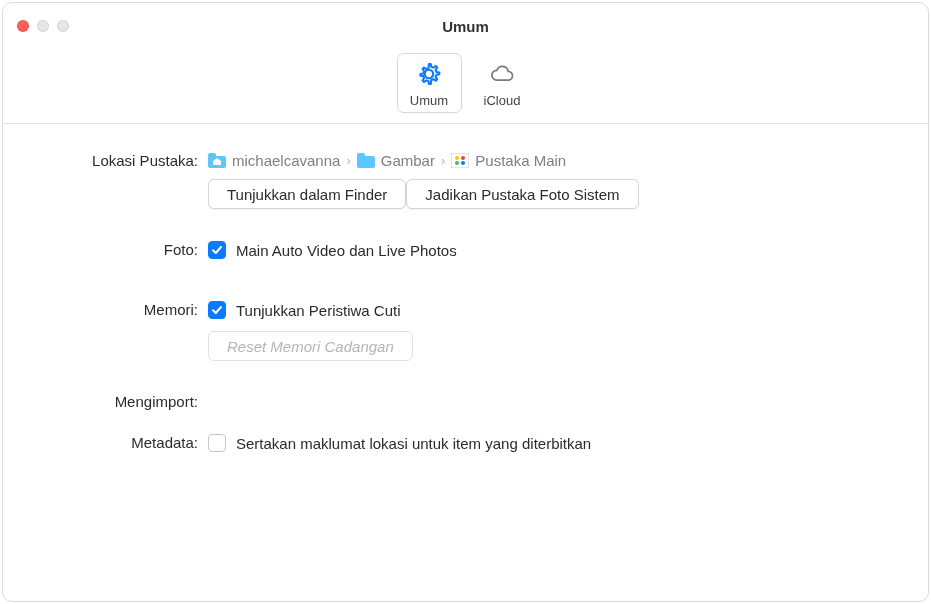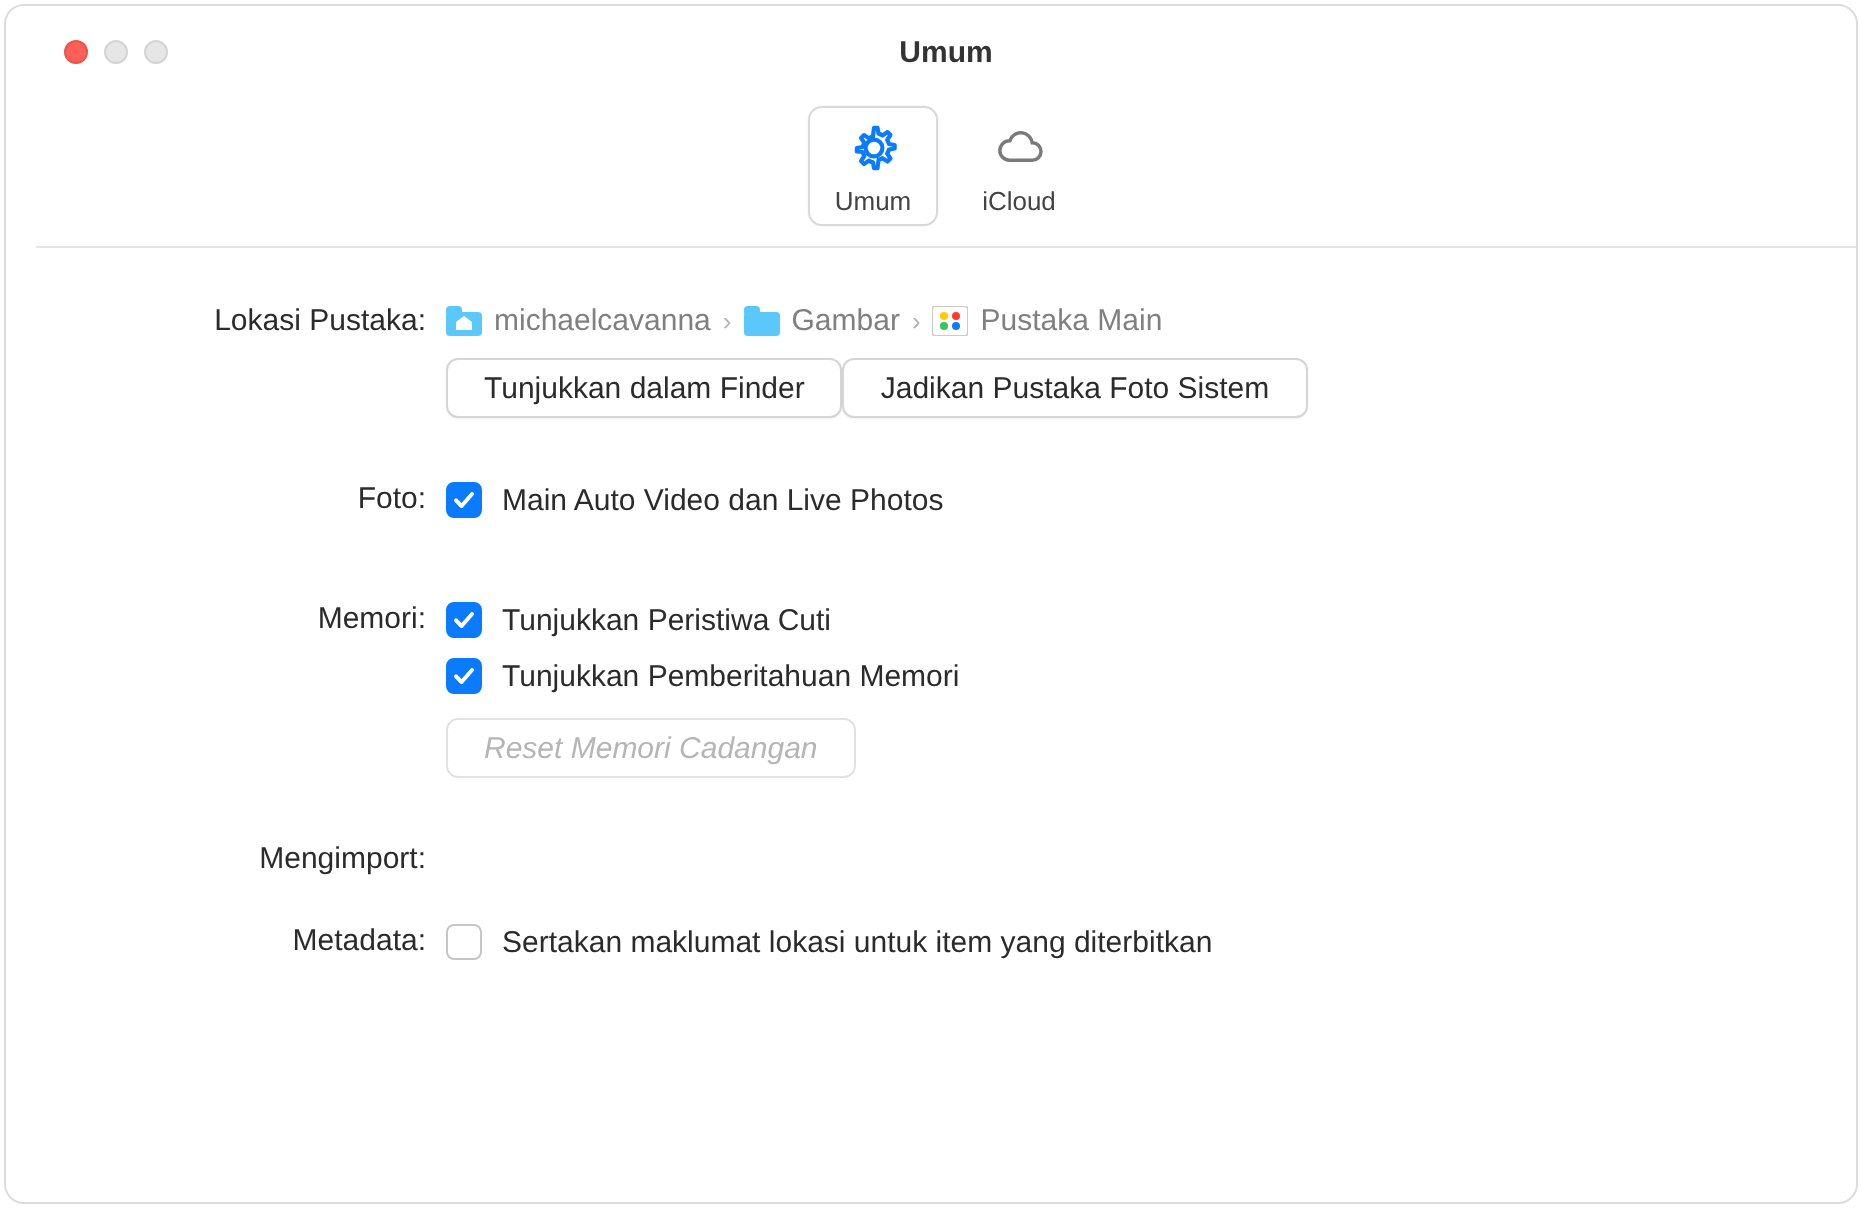--- a/index.html
+++ b/index.html
@@ -17,21 +17,20 @@
   .window {
     width: 927px;
     height: 600px;
     margin: 2px;
     border: 1px solid #dcdcdc;
     border-radius: 10px;
     background: #fff;
     display: flex;
     flex-direction: column;
     overflow: hidden;
-    padding-left: 15px;
   }
   .titlebar {
     height: 46px;
     display: flex;
     align-items: center;
     position: relative;
     border-top-left-radius: 10px;
     border-top-right-radius: 10px;
   }
   .traffic-lights {
@@ -279,28 +278,20 @@
       <div class="label-col">Memori:</div>
       <div class="field-col">
         <div class="checkrow">
           <span class="checkbox checked">
             <svg width="12" height="12" viewBox="0 0 12 12" fill="none">
                 <path d="M2 6.2 4.8 9 10 3" stroke-width="2" stroke-linecap="round" stroke-linejoin="round"></path>
               </svg>
           </span>
           <span>Tunjukkan Peristiwa Cuti</span>
         </div>
-        <div class="checkrow">
-          <span class="checkbox checked">
-            <svg width="12" height="12" viewBox="0 0 12 12" fill="none">
-                <path d="M2 6.2 4.8 9 10 3" stroke-width="2" stroke-linecap="round" stroke-linejoin="round"></path>
-              </svg>
-          </span>
-          <span>Tunjukkan Pemberitahuan Memori</span>
-        </div>
         <div class="btn disabled" style="margin-top:2px">Reset Memori Cadangan</div>
       </div>
     </div>
 
     <div class="section-spacer"></div>
 
     <div class="row">
       <div class="label-col">Mengimport:</div>
     </div>
 

